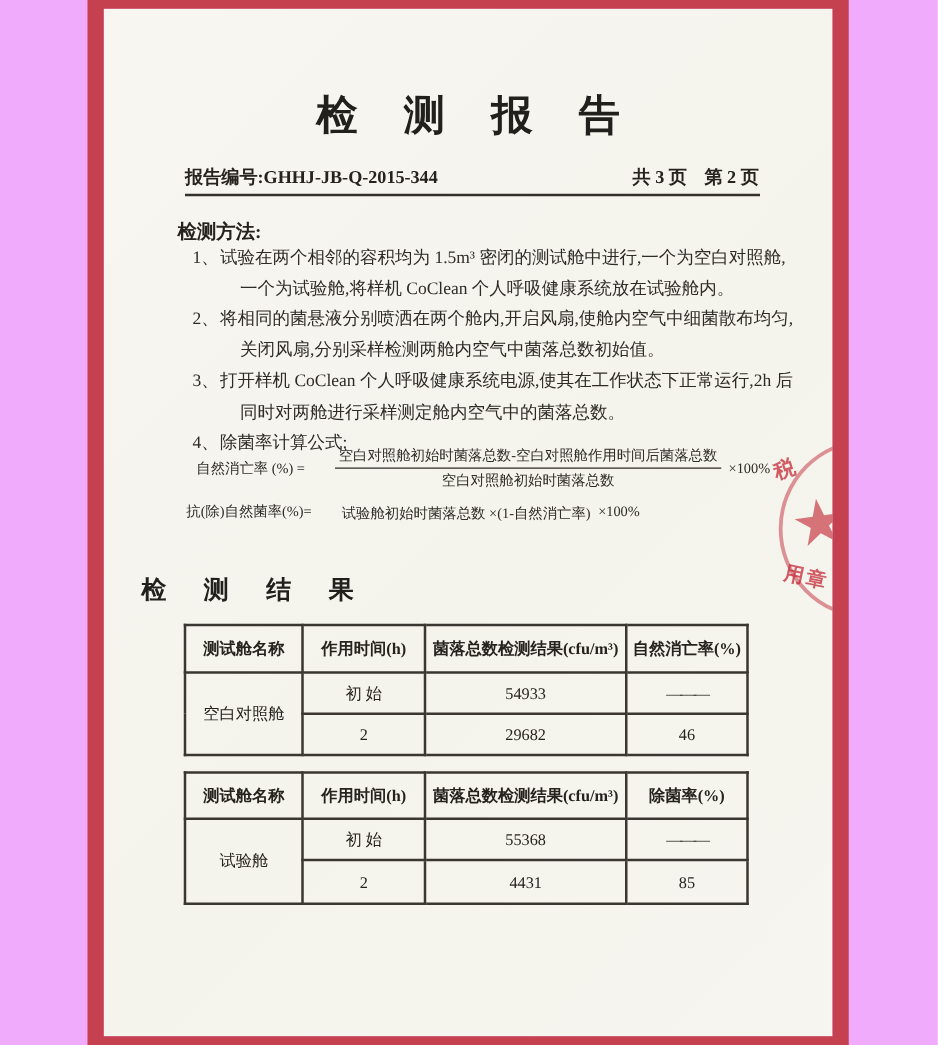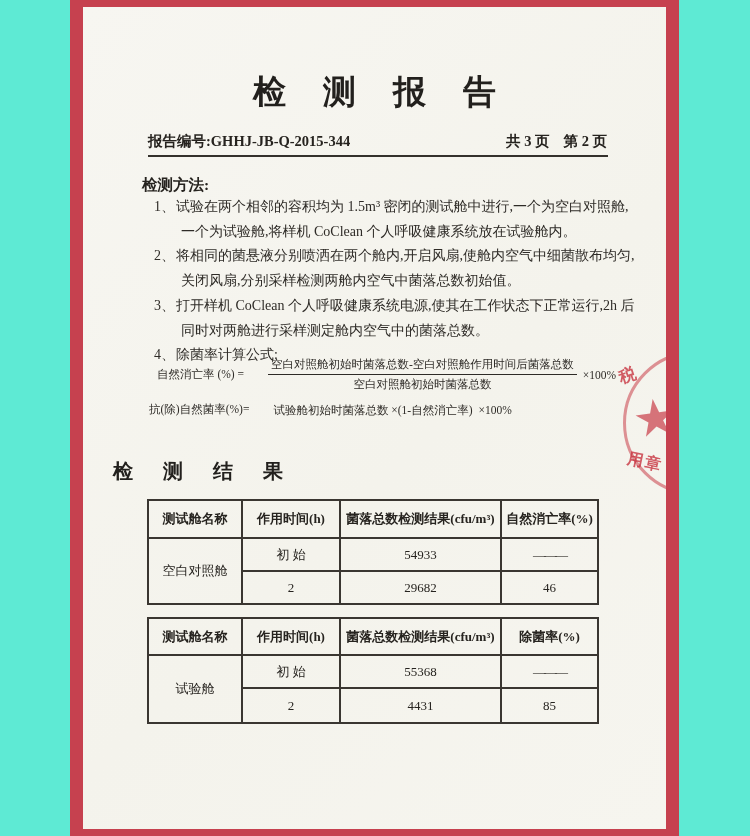--- a/index.html
+++ b/index.html
@@ -1,19 +1,19 @@
 <!DOCTYPE html>
 <html><head>
 <meta charset="utf-8">
 <style>
   * { margin:0; padding:0; box-sizing:border-box; }
   html,body { width:750px; height:836px; }
   body { background:#ffffff; font-family:"Liberation Serif","DejaVu Serif",serif; }
 
-  .page { position:relative; width:750px; height:836px; background:#5eead4; overflow:hidden; }
+  .page { position:relative; width:750px; height:836px; background:#f0abfc; overflow:hidden; }
 
   
   .frame {
     position:absolute; left:70px; top:-6px; width:609px; height:848px;
     border:13px solid #c6414f;
     background:linear-gradient(135deg,#f7f6f1 0%,#f4f3ec 55%,#f6f5ef 100%);
   }
 
   .abs { position:absolute; }
 
@@ -29,21 +29,21 @@
     left:148px; top:132px; width:459px; display:flex; justify-content:space-between;
     font-size:14.5px; font-weight:bold; color:#26231f; white-space:nowrap;
   }
   .meta .pageinfo span { margin-left:14px; }
   .rule { left:148px; top:155px; width:460px; height:2px; background:#34312c; }
 
   
   .methods-heading { left:142px; top:175px; font-size:15.5px; font-weight:bold; color:#26231f; }
   .methods { left:154px; top:195px; width:452px; font-size:14px; line-height:24.7px; color:#2e2b27; }
   .mline { white-space:nowrap; }
-  .mline.cont { margin-left:27px; }
+  .mline.cont { margin-left:38px; }
   .mno { margin-right:1px; }
 
   
   .formula { display:flex; align-items:center; font-size:11.5px; color:#2e2b27; white-space:nowrap; }
   .f1 { left:157px; top:357px; }
   .f2 { left:149px; top:401px; }
   .f-label { margin-right:21px; }
   .frac { display:inline-flex; flex-direction:column; text-align:center; margin:0 3px; }
   .frac .num { border-bottom:1px solid #2e2b27; padding:0 3px 2px 3px; }
   .frac .den { padding-top:2px; }

